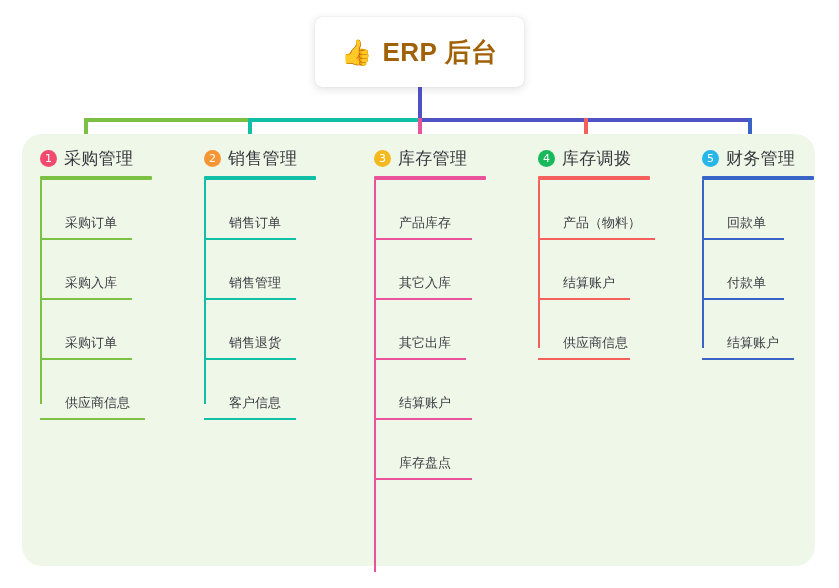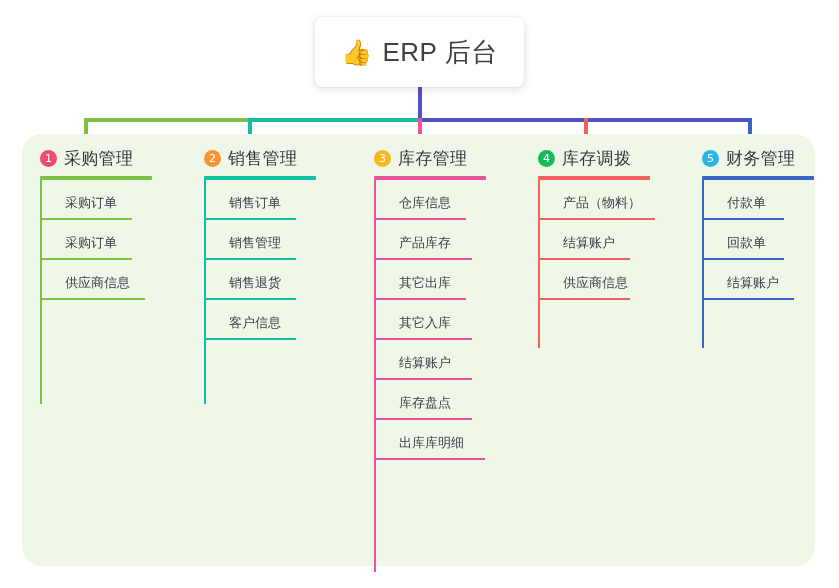--- a/index.html
+++ b/index.html
@@ -37,23 +37,24 @@
     gap: 10px;
     box-sizing: border-box;
   }
   #root-node .root-emoji {
     font-size: 25px;
     line-height: 1;
     font-family: "DejaVu Sans", sans-serif;
   }
   #root-node .root-text {
     font-size: 26px;
-    color: #404040;
+    color: #a16207;
     letter-spacing: 0.5px;
     white-space: nowrap;
+    font-weight: bold;
   }
 
   
   #panel {
     position: absolute;
     left: 22px;
     top: 134px;
     width: 793px;
     height: 432px;
     background: #eff7e9;
@@ -111,21 +112,21 @@
     padding-left: 0;
   }
   .spine {
     position: absolute;
     left: 0;
     top: 0;
     width: 2px;
   }
   .leaf {
     position: relative;
-    height: 40px;
+    height: 60px;
     box-sizing: border-box;
   }
   .leaf-label {
     position: absolute;
     left: 25px;
     bottom: 8px;
     font-size: 13px;
     color: #3c3e43;
     white-space: nowrap;
   }
@@ -169,20 +170,24 @@
       <span class="col-title">采购管理</span>
     </div>
     <div class="col-rule" style="width: 112px; background: rgb(124, 193, 67);"></div>
     <div class="leaf-list">
       <div class="spine" style="height: 224px; background: rgb(124, 193, 67);"></div>
       <div class="leaf">
         <span class="leaf-label">采购订单</span>
         <span class="leaf-rule" style="width: 92px; background: rgb(124, 193, 67);"></span>
       </div>
       <div class="leaf">
+        <span class="leaf-label">采购入库</span>
+        <span class="leaf-rule" style="width: 92px; background: rgb(124, 193, 67);"></span>
+      </div>
+      <div class="leaf">
         <span class="leaf-label">采购订单</span>
         <span class="leaf-rule" style="width: 92px; background: rgb(124, 193, 67);"></span>
       </div>
       <div class="leaf">
         <span class="leaf-label">供应商信息</span>
         <span class="leaf-rule" style="width: 105px; background: rgb(124, 193, 67);"></span>
       </div>
     </div>
   </div>
 
@@ -215,47 +220,39 @@
 
   <div class="column" id="column-3" style="left:374px;width:130px;">
     <div class="col-header">
       <span class="badge" style="background: rgb(245, 185, 32);">3</span>
       <span class="col-title">库存管理</span>
     </div>
     <div class="col-rule" style="width: 112px; background: rgb(232, 83, 156);"></div>
     <div class="leaf-list">
       <div class="spine" style="height: 392px; background: rgb(232, 83, 156);"></div>
       <div class="leaf">
-        <span class="leaf-label">仓库信息</span>
-        <span class="leaf-rule" style="width: 92px; background: rgb(232, 83, 156);"></span>
-      </div>
-      <div class="leaf">
         <span class="leaf-label">产品库存</span>
         <span class="leaf-rule" style="width: 98px; background: rgb(232, 83, 156);"></span>
       </div>
       <div class="leaf">
+        <span class="leaf-label">其它入库</span>
+        <span class="leaf-rule" style="width: 98px; background: rgb(232, 83, 156);"></span>
+      </div>
+      <div class="leaf">
         <span class="leaf-label">其它出库</span>
         <span class="leaf-rule" style="width: 92px; background: rgb(232, 83, 156);"></span>
       </div>
       <div class="leaf">
-        <span class="leaf-label">其它入库</span>
-        <span class="leaf-rule" style="width: 98px; background: rgb(232, 83, 156);"></span>
-      </div>
-      <div class="leaf">
         <span class="leaf-label">结算账户</span>
         <span class="leaf-rule" style="width: 98px; background: rgb(232, 83, 156);"></span>
       </div>
       <div class="leaf">
         <span class="leaf-label">库存盘点</span>
         <span class="leaf-rule" style="width: 98px; background: rgb(232, 83, 156);"></span>
       </div>
-      <div class="leaf">
-        <span class="leaf-label">出库库明细</span>
-        <span class="leaf-rule" style="width: 111px; background: rgb(232, 83, 156);"></span>
-      </div>
     </div>
   </div>
 
   <div class="column" id="column-4" style="left:538px;width:140px;">
     <div class="col-header">
       <span class="badge" style="background: rgb(24, 185, 91);">4</span>
       <span class="col-title">库存调拨</span>
     </div>
     <div class="col-rule" style="width: 112px; background: rgb(244, 96, 92);"></div>
     <div class="leaf-list">
@@ -277,27 +274,27 @@
 
   <div class="column" id="column-5" style="left:702px;width:125px;">
     <div class="col-header">
       <span class="badge" style="background: rgb(40, 182, 232);">5</span>
       <span class="col-title">财务管理</span>
     </div>
     <div class="col-rule" style="width: 112px; background: rgb(58, 99, 200);"></div>
     <div class="leaf-list">
       <div class="spine" style="height: 168px; background: rgb(58, 99, 200);"></div>
       <div class="leaf">
+        <span class="leaf-label">回款单</span>
+        <span class="leaf-rule" style="width: 82px; background: rgb(58, 99, 200);"></span>
+      </div>
+      <div class="leaf">
         <span class="leaf-label">付款单</span>
         <span class="leaf-rule" style="width: 82px; background: rgb(58, 99, 200);"></span>
       </div>
       <div class="leaf">
-        <span class="leaf-label">回款单</span>
-        <span class="leaf-rule" style="width: 82px; background: rgb(58, 99, 200);"></span>
-      </div>
-      <div class="leaf">
         <span class="leaf-label">结算账户</span>
         <span class="leaf-rule" style="width: 92px; background: rgb(58, 99, 200);"></span>
       </div>
     </div>
   </div>
 
 </div>
 
 </body></html>

